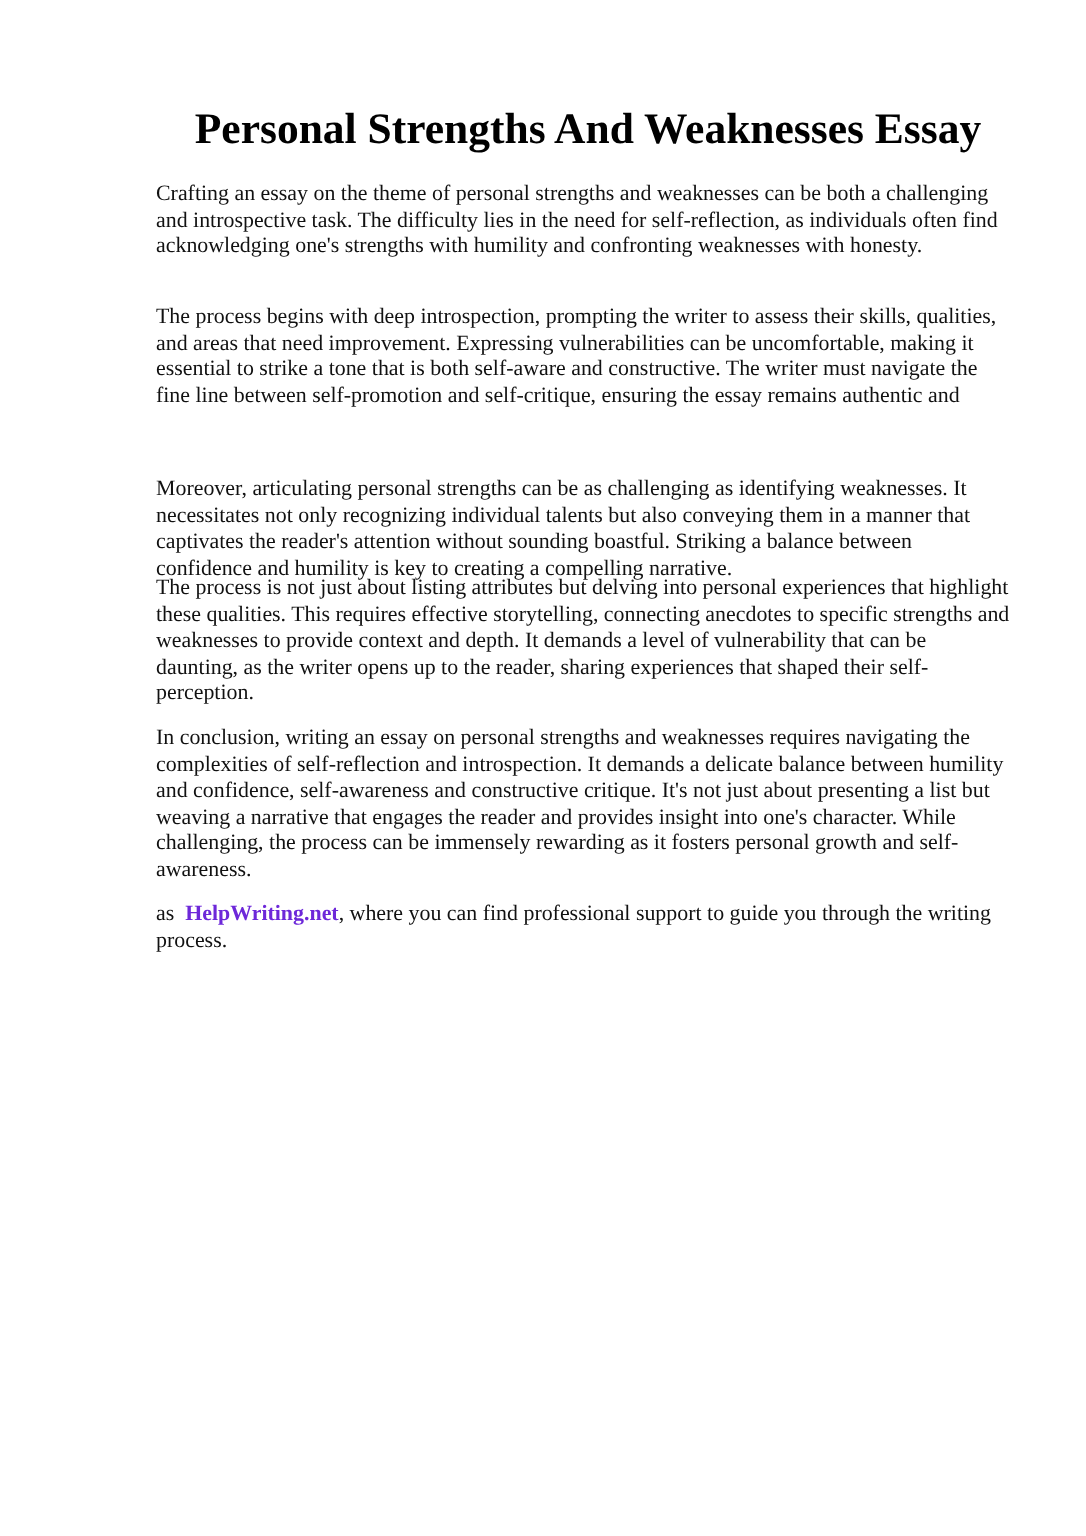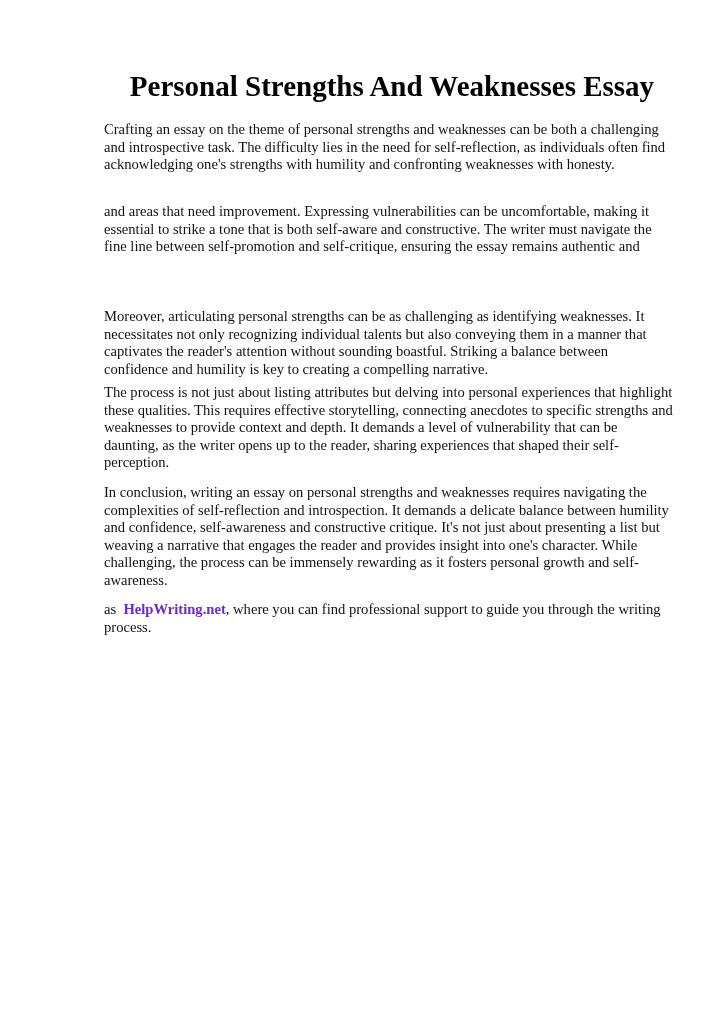--- a/index.html
+++ b/index.html
@@ -27,26 +27,27 @@
 <div class="page">
   <h1 class="title">Personal Strengths And Weaknesses Essay</h1>
 
   <p class="para" style="top:121px">
     <span class="line">Crafting an essay on the theme of personal strengths and weaknesses can be both a challenging</span>
     <span class="line">and introspective task. The difficulty lies in the need for self-reflection, as individuals often find</span>
     <span class="line">acknowledging one's strengths with humility and confronting weaknesses with honesty.</span>
   </p>
 
   <p class="para" style="top:203px">
+    <span class="line">The process begins with deep introspection, prompting the writer to assess their skills, qualities,</span>
     <span class="line">and areas that need improvement. Expressing vulnerabilities can be uncomfortable, making it</span>
     <span class="line">essential to strike a tone that is both self-aware and constructive. The writer must navigate the</span>
     <span class="line">fine line between self-promotion and self-critique, ensuring the essay remains authentic and</span>
   </p>
 
-  <p class="para" style="top:308px">
+  <p class="para" style="top:318px">
     <span class="line">Moreover, articulating personal strengths can be as challenging as identifying weaknesses. It</span>
     <span class="line">necessitates not only recognizing individual talents but also conveying them in a manner that</span>
     <span class="line">captivates the reader's attention without sounding boastful. Striking a balance between</span>
     <span class="line">confidence and humility is key to creating a compelling narrative.</span>
   </p>
 
   <p class="para" style="top:384px">
     <span class="line">The process is not just about listing attributes but delving into personal experiences that highlight</span>
     <span class="line">these qualities. This requires effective storytelling, connecting anecdotes to specific strengths and</span>
     <span class="line">weaknesses to provide context and depth. It demands a level of vulnerability that can be</span>

